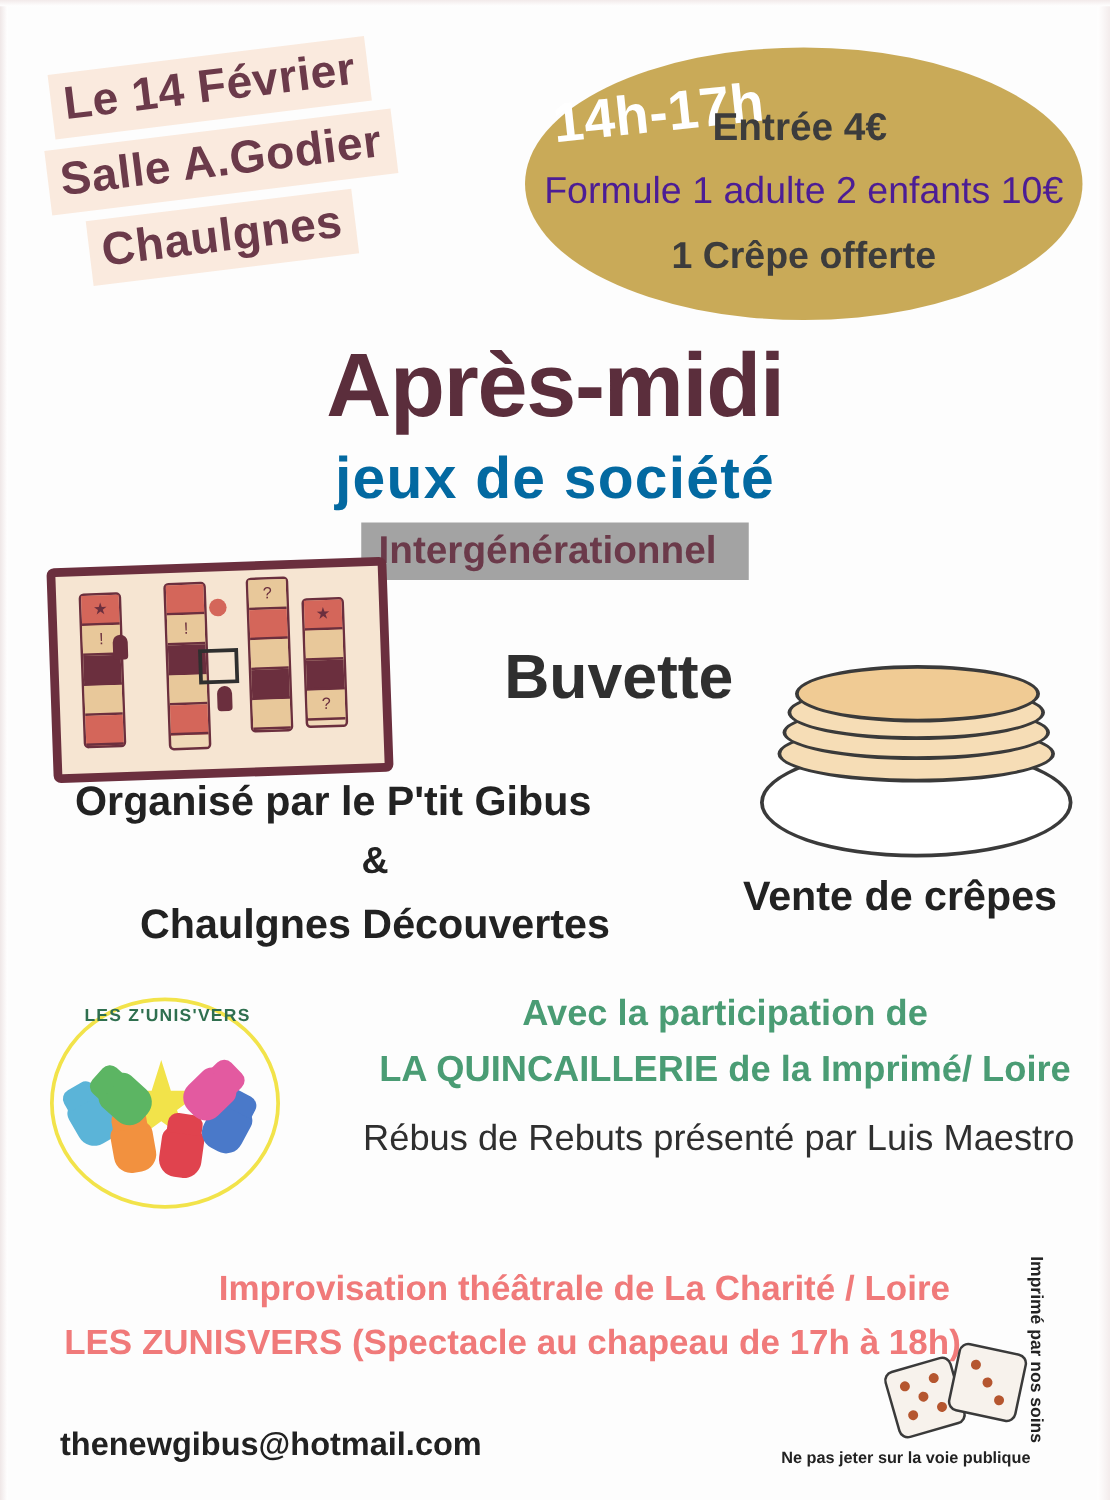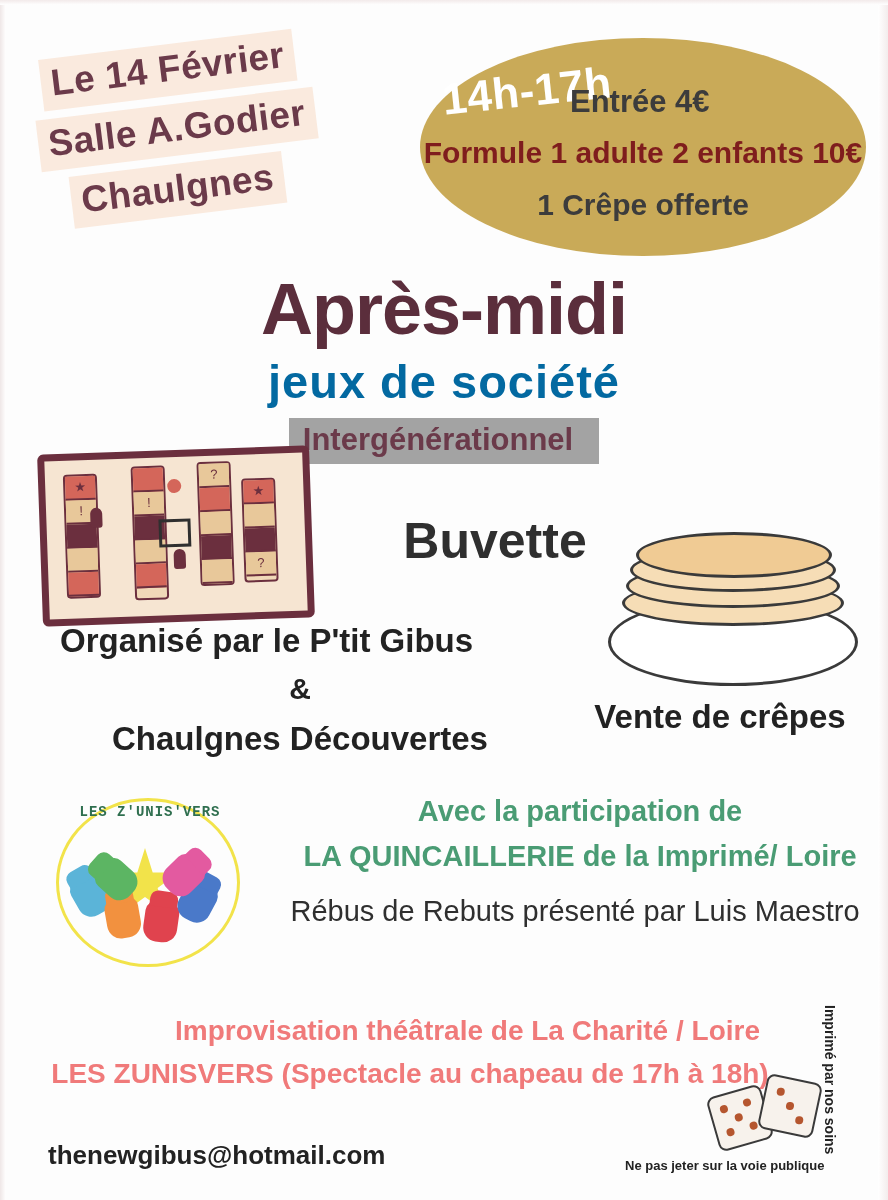--- a/index.html
+++ b/index.html
@@ -91,22 +91,22 @@
     font-weight: bold;
     color: #3c3c3c;
     white-space: nowrap;
   }
   .price-l2 {
     position: absolute;
     top: 98px;
     left: 0;
     width: 446px;
     font-size: 30px;
-    font-weight: bold;
-    color: #7f1d1d;
+    font-weight: normal;
+    color: #4c1d95;
     white-space: nowrap;
   }
   .price-l3 {
     position: absolute;
     top: 150px;
     left: 0;
     width: 446px;
     font-size: 30px;
     font-weight: bold;
     color: #3c3c3c;
@@ -274,25 +274,24 @@
     width: 320px;
     text-align: center;
     font-size: 33px;
     font-weight: bold;
     color: #222222;
   }
 
   
   .logo {
     position: absolute;
-    left: 48px;
+    left: 32px;
     top: 790px;
     width: 200px;
     height: 185px;
-    font-family: Liberation Mono, monospace;
   }
   .logo-ring {
     position: absolute;
     inset: 8px;
     border: 3px solid #f2e34a;
     border-radius: 50%;
   }
   .logo-star {
     position: absolute;
     left: 62px; top: 58px;

